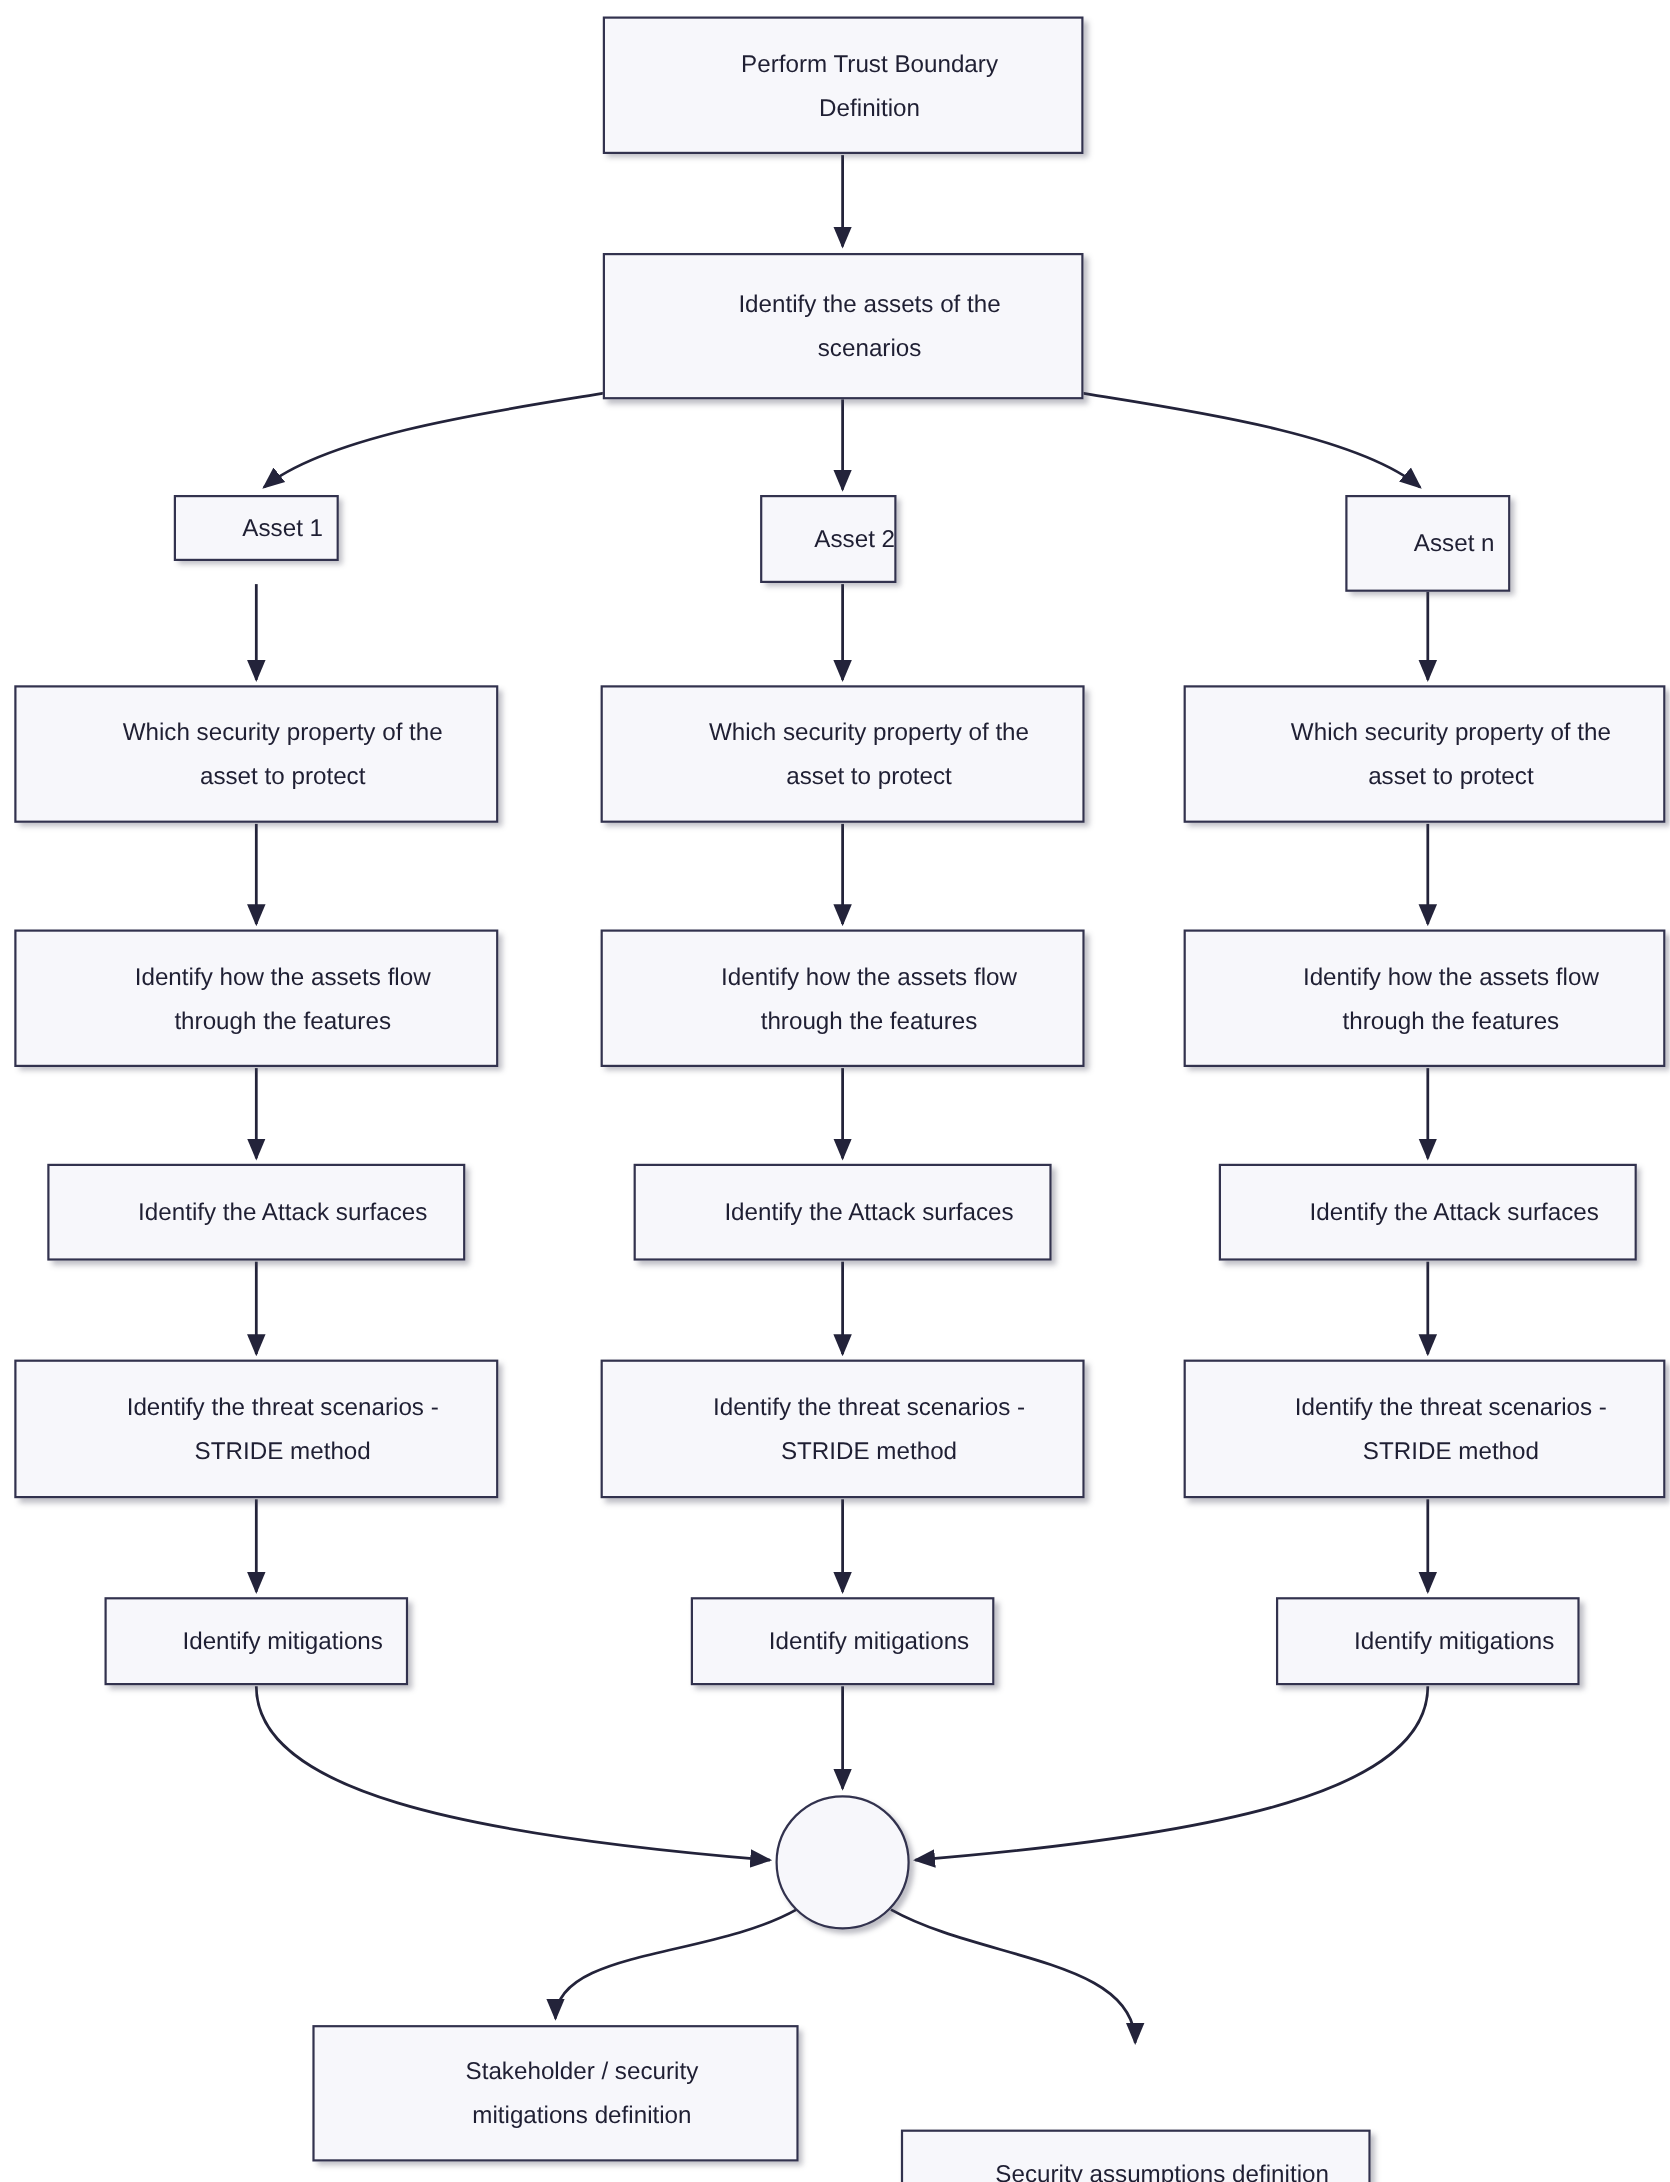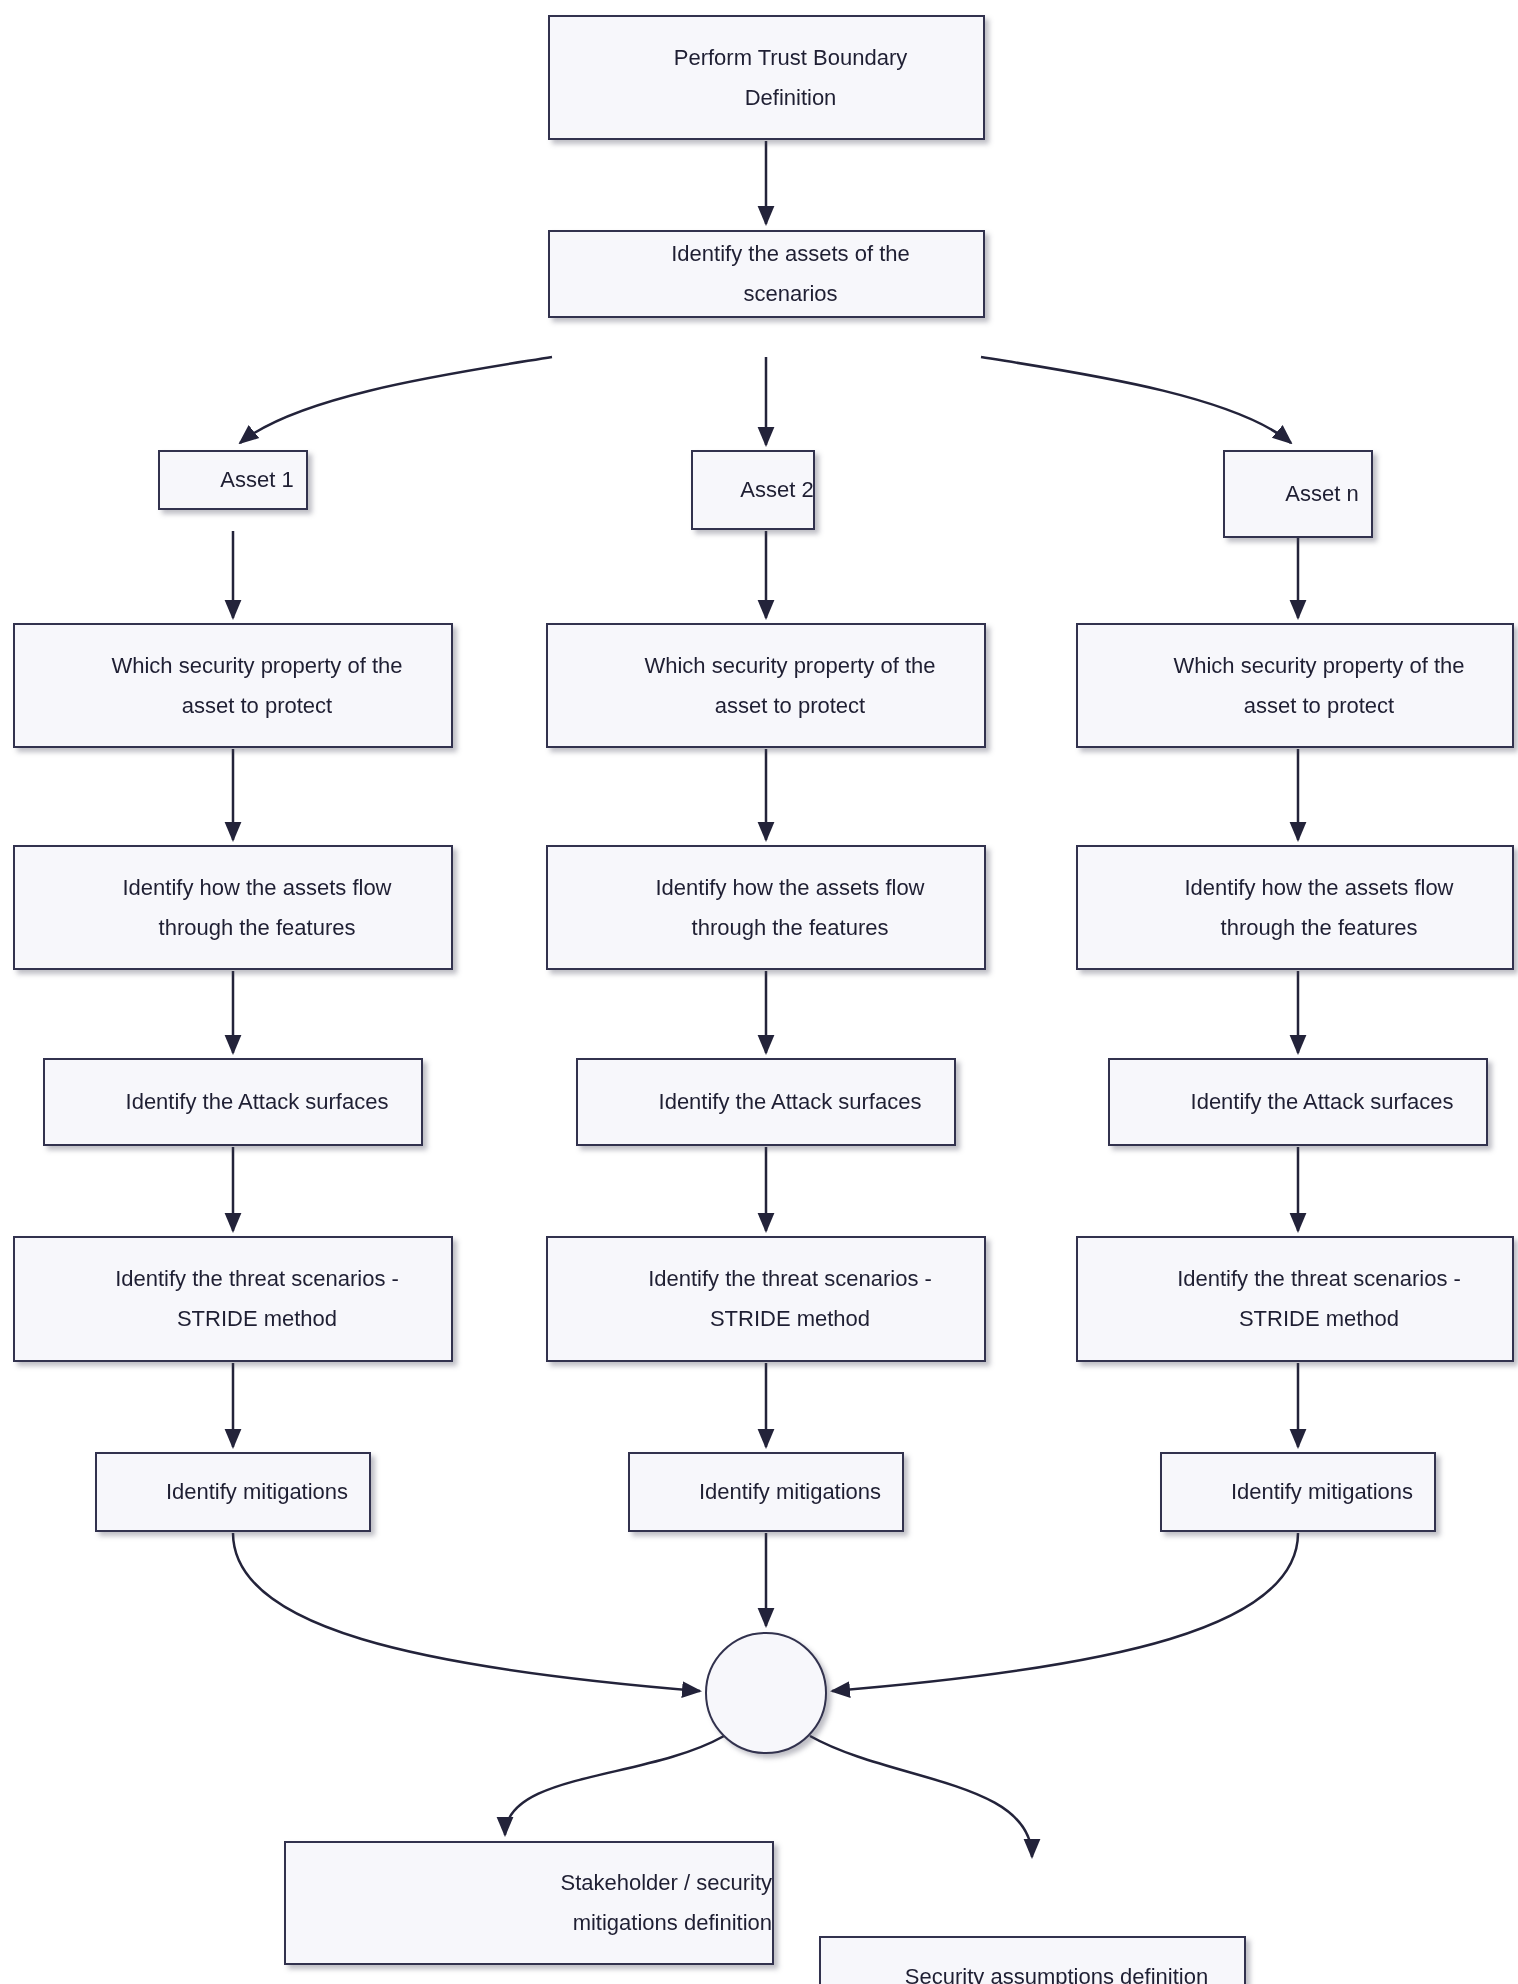--- a/index.html
+++ b/index.html
@@ -69,21 +69,21 @@
 
   <path class="edge" marker-end="url(#arrow)" d="M 724 1736 C 646 1780 505 1772 505 1835"></path>
   <path class="edge" marker-end="url(#arrow)" d="M 810 1736 C 892 1782 1032 1780 1032 1857"></path>
 </svg>
 
 <div class="node" style="left:548px;top:15px;width:437px;height:125px;">
   <div class="ln">Perform Trust Boundary</div>
   <div class="ln">Definition</div>
 </div>
 
-<div class="node" style="left:548px;top:230px;width:437px;height:88px;">
+<div class="node" style="left:548px;top:230px;width:437px;height:133px;">
   <div class="ln">Identify the assets of the</div>
   <div class="ln">scenarios</div>
 </div>
 
 <div class="node" style="left:158px;top:450px;width:150px;height:60px;">
   <div class="ln">Asset 1</div>
 </div>
 <div class="node" style="left:691px;top:450px;width:124px;height:80px;">
   <div class="ln">Asset 2</div>
 </div>
@@ -145,20 +145,20 @@
 </div>
 <div class="node" style="left:628px;top:1452px;width:276px;height:80px;">
   <div class="ln">Identify mitigations</div>
 </div>
 <div class="node" style="left:1160px;top:1452px;width:276px;height:80px;">
   <div class="ln">Identify mitigations</div>
 </div>
 
 <div class="node circle" style="left:705px;top:1632px;width:122px;height:122px;"></div>
 
-<div class="node" style="left:284px;top:1841px;width:490px;height:124px;align-items:flex-end;">
+<div class="node" style="left:284px;top:1841px;width:442px;height:124px;">
   <div class="ln">Stakeholder / security</div>
   <div class="ln">mitigations definition</div>
 </div>
 
 <div class="node" style="left:819px;top:1936px;width:427px;height:82px;">
   <div class="ln">Security assumptions definition</div>
 </div>
 
 </body></html>

